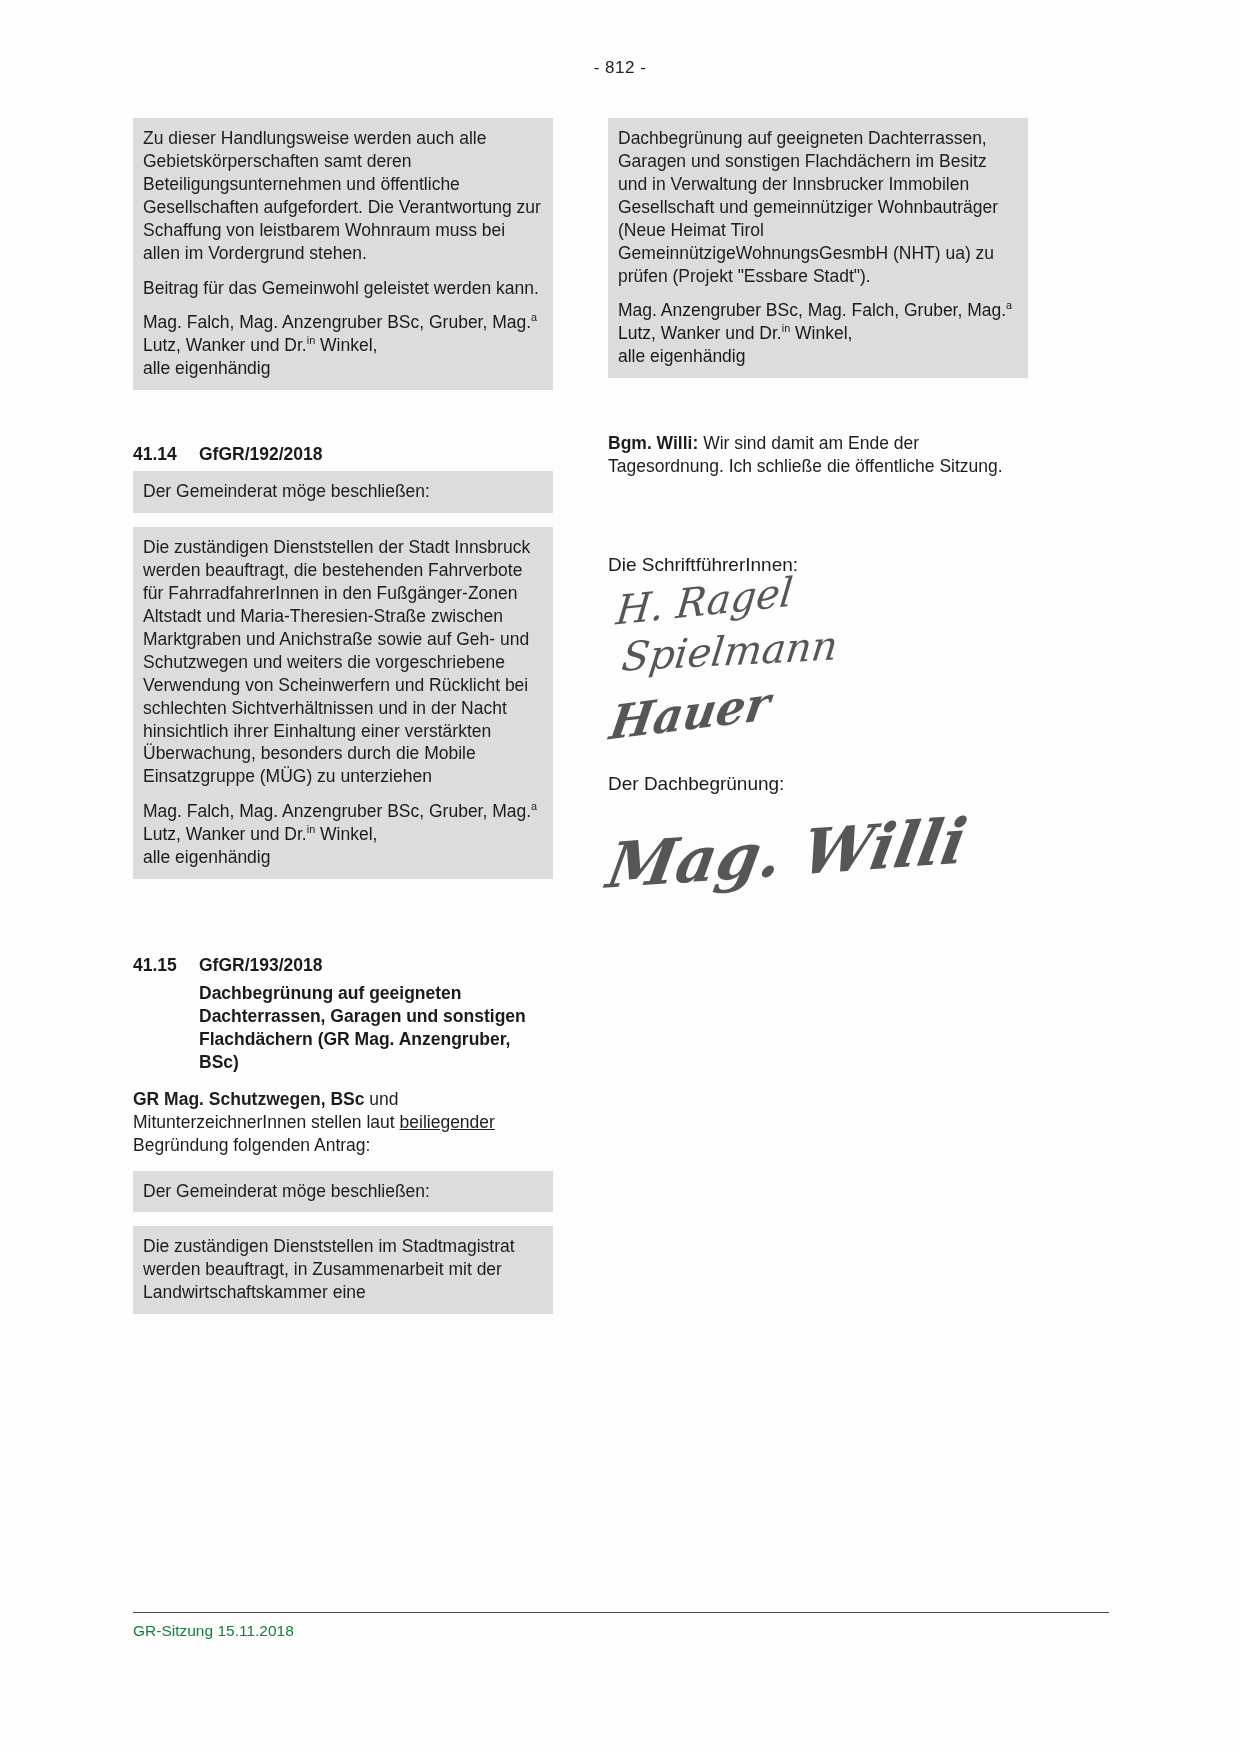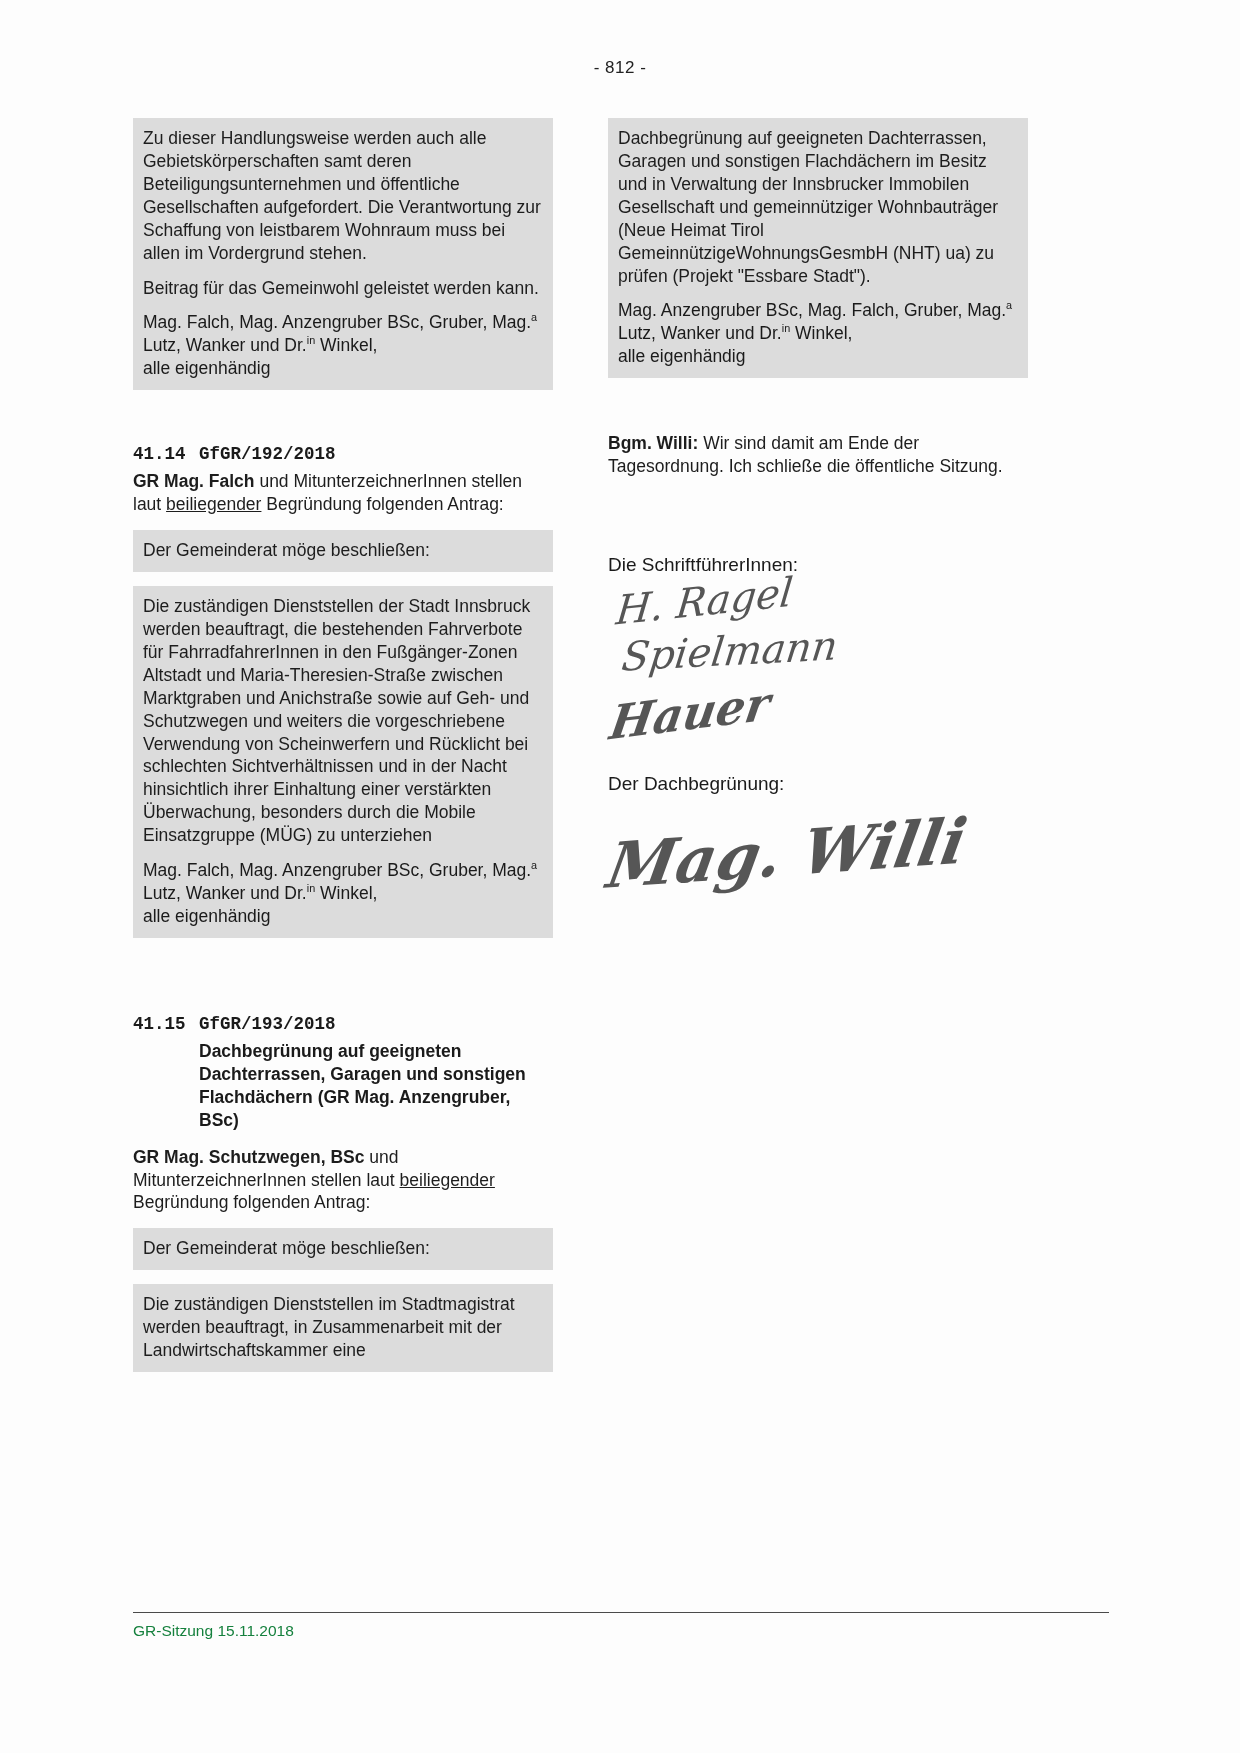--- a/index.html
+++ b/index.html
@@ -63,21 +63,20 @@
   sup {
     font-size: 0.62em;
     vertical-align: super;
     line-height: 0;
   }
   .item-head {
     display: flex;
     margin: 0 0 6px 0;
     font-weight: bold;
     font-size: 17.5px;
-    font-family: Liberation Mono, monospace;
   }
   .item-num {
     width: 66px;
     flex: 0 0 66px;
   }
   .item-id { flex: 1; }
   .item-title {
     font-weight: bold;
     font-size: 17.5px;
     line-height: 1.31;
@@ -165,21 +164,20 @@
       </div>
     </div>
 
     <div class="spacer-md"></div>
 
     <div class="item-head">
       <span class="item-num">41.14</span>
       <span class="item-id">GfGR/192/2018</span>
     </div>
 
-    <p><b>GR Mag. Falch</b><span> und MitunterzeichnerInnen stellen laut </span><u>beiliegender</u><span> Begründung folgenden Antrag:</span></p>
 
     <div class="shade">
       <div class="para">Der Gemeinderat möge beschließen:</div>
     </div>
 
     <div class="shade">
       <div class="para">Die zuständigen Dienststellen der Stadt Innsbruck werden beauftragt, die bestehenden Fahrverbote für FahrradfahrerInnen in den Fußgänger-Zonen Altstadt und Maria-Theresien-Straße zwischen Marktgraben und Anichstraße sowie auf Geh- und Schutzwegen und weiters die vorgeschriebene Verwendung von Scheinwerfern und Rücklicht bei schlechten Sichtverhältnissen und in der Nacht hinsichtlich ihrer Einhaltung einer verstärkten Überwachung, besonders durch die Mobile Einsatzgruppe (MÜG) zu unterziehen</div>
       <div class="signers">
         <span>Mag. Falch, Mag. Anzengruber BSc, Gruber, Mag.</span><sup>a</sup><span> Lutz, Wanker und Dr.</span><sup>in</sup><span> Winkel,</span><br>
         <span>alle eigenhändig</span>

